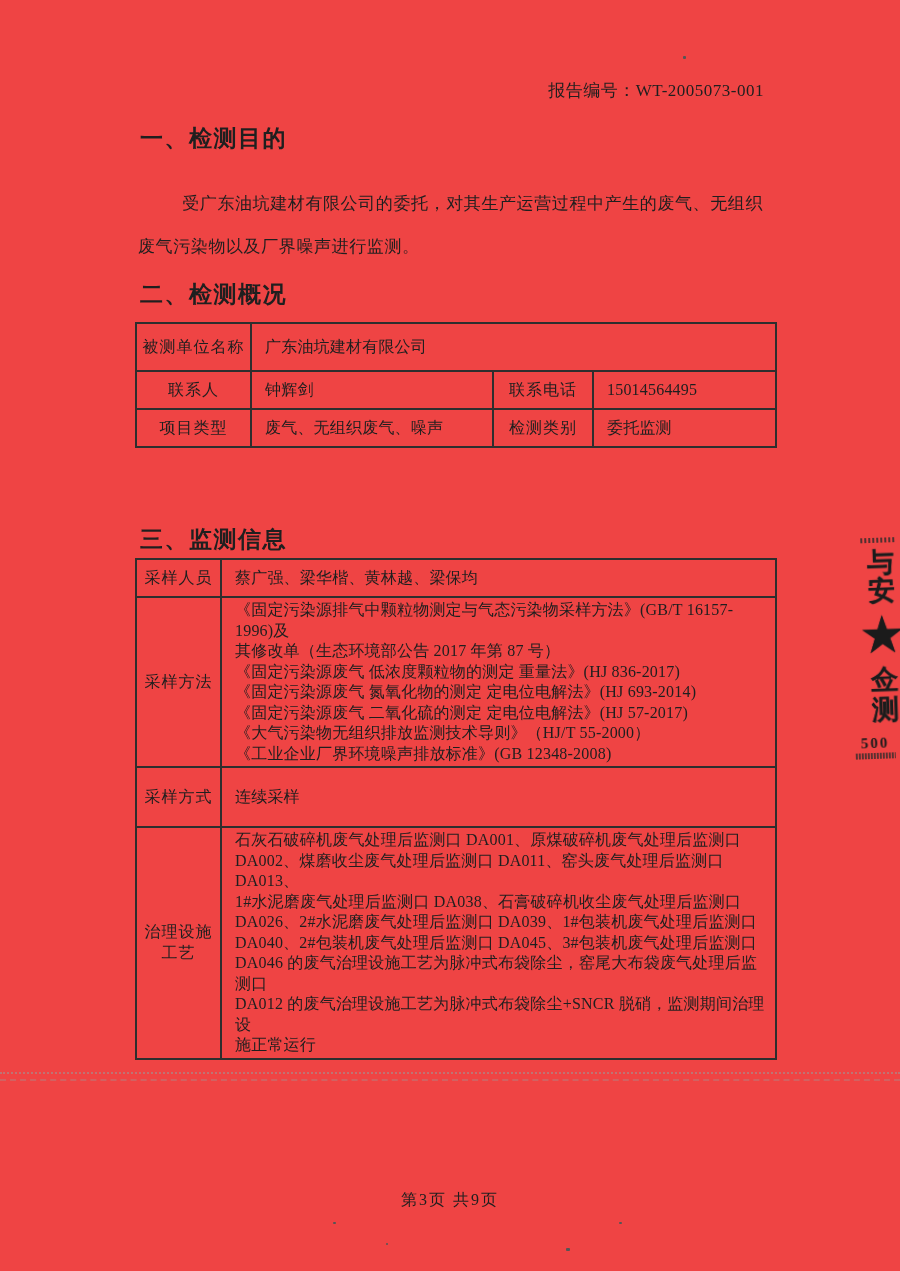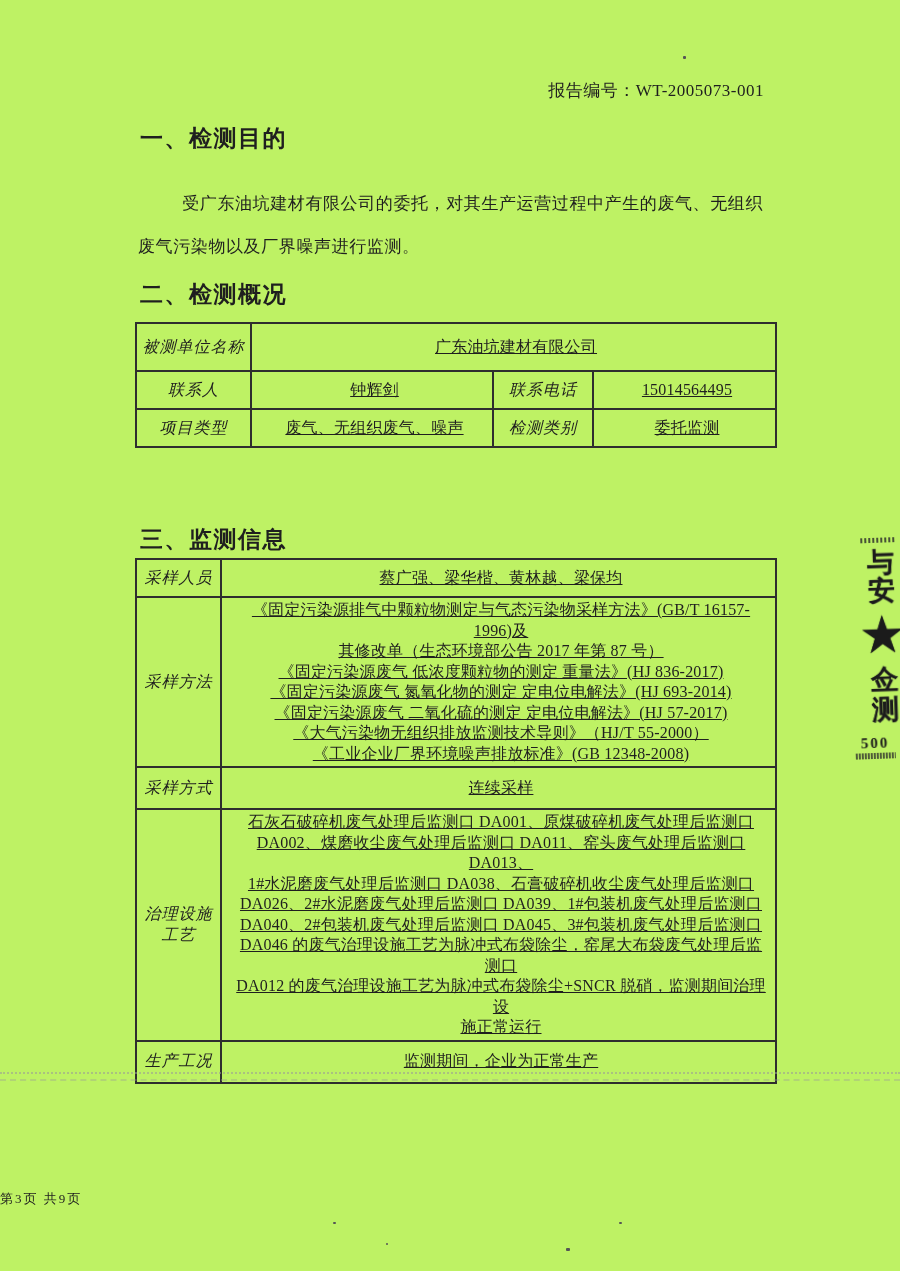--- a/index.html
+++ b/index.html
@@ -1,19 +1,19 @@
 <!DOCTYPE html>
 <html><head>
 <meta charset="utf-8">
 <style>
   html,body{margin:0;padding:0;background:#e8e8e8;}
   .page{
     position:relative;
     width:900px;height:1271px;
-    background:#bef264;
+    background:#ef4444;
     overflow:hidden;
     font-family:"Liberation Serif","DejaVu Serif",serif;
     color:#1f1f1f;
   }
   .report-no{
     position:absolute;top:79px;right:136px;
     font-size:17px;letter-spacing:.5px;
   }
   .sec-heading{
     position:absolute;left:140px;
@@ -36,29 +36,27 @@
     vertical-align:middle;
     overflow:hidden;
   }
   .tbl{position:absolute;left:135px;}
   #overview-table{top:322px;width:640px;}
   #monitoring-table{top:558px;width:640px;}
   td.lbl{
     text-align:center;
     white-space:pre-line;
     letter-spacing:1px;
-    font-style:italic;
   }
   td.val{
-    text-align:center;
+    text-align:left;
     padding-left:13px;padding-right:8px;
     white-space:pre-line;
     line-height:20.5px;
     letter-spacing:.2px;
-    text-decoration:underline;
   }
   
   .stamp{
     position:absolute;left:844px;top:538px;width:56px;height:218px;
     color:#1b1b1b;
     transform:rotate(-2deg);
     text-align:right;
     filter:blur(.3px);
   }
   .stamp .micro{
@@ -77,21 +75,21 @@
   }
   .scanline{
     position:absolute;left:0;width:900px;height:0;
     border-top:2px dotted #9a9a9a;opacity:.55;
   }
   #scanline-a{top:1072px;}
   #scanline-b{top:1079px;border-top-style:dashed;opacity:.35;}
   .speck{position:absolute;background:#555;border-radius:1px;}
   .footer{
     position:absolute;left:0;top:1190px;width:900px;
-    font-size:13px;letter-spacing:2px;
+    text-align:center;font-size:16px;letter-spacing:2px;
   }
 </style>
 </head>
 <body>
 
 <div class="page">
 
   <div class="report-no">报告编号：WT-2005073-001</div>
 
   <div class="sec-heading" id="h1">一、检测目的</div>
@@ -142,39 +140,35 @@
     <tr style="height:146px">
       <td class="lbl">采样方法</td>
       <td class="val">《固定污染源排气中颗粒物测定与气态污染物采样方法》(GB/T 16157-1996)及
 其修改单（生态环境部公告 2017 年第 87 号）
 《固定污染源废气 低浓度颗粒物的测定 重量法》(HJ 836-2017)
 《固定污染源废气 氮氧化物的测定 定电位电解法》(HJ 693-2014)
 《固定污染源废气 二氧化硫的测定 定电位电解法》(HJ 57-2017)
 《大气污染物无组织排放监测技术导则》（HJ/T 55-2000）
 《工业企业厂界环境噪声排放标准》(GB 12348-2008)</td>
     </tr>
-    <tr style="height:42px">
+    <tr style="height:60px">
       <td class="lbl">采样方式</td>
       <td class="val">连续采样</td>
     </tr>
     <tr style="height:168px">
       <td class="lbl">治理设施
 工艺</td>
       <td class="val">石灰石破碎机废气处理后监测口 DA001、原煤破碎机废气处理后监测口
 DA002、煤磨收尘废气处理后监测口 DA011、窑头废气处理后监测口 DA013、
 1#水泥磨废气处理后监测口 DA038、石膏破碎机收尘废气处理后监测口
 DA026、2#水泥磨废气处理后监测口 DA039、1#包装机废气处理后监测口
 DA040、2#包装机废气处理后监测口 DA045、3#包装机废气处理后监测口
 DA046 的废气治理设施工艺为脉冲式布袋除尘，窑尾大布袋废气处理后监测口
 DA012 的废气治理设施工艺为脉冲式布袋除尘+SNCR 脱硝，监测期间治理设
 施正常运行</td>
-    </tr>
-    <tr style="height:42px">
-      <td class="lbl">生产工况</td>
-      <td class="val">监测期间，企业为正常生产</td>
     </tr>
   </tbody>
     </table>
 
   <div class="stamp">
     <div class="micro"></div>
     <div class="frag1">与安</div>
     <div class="star">★</div>
     <div class="frag2">佥测</div>
     <div class="frag3">500</div>

